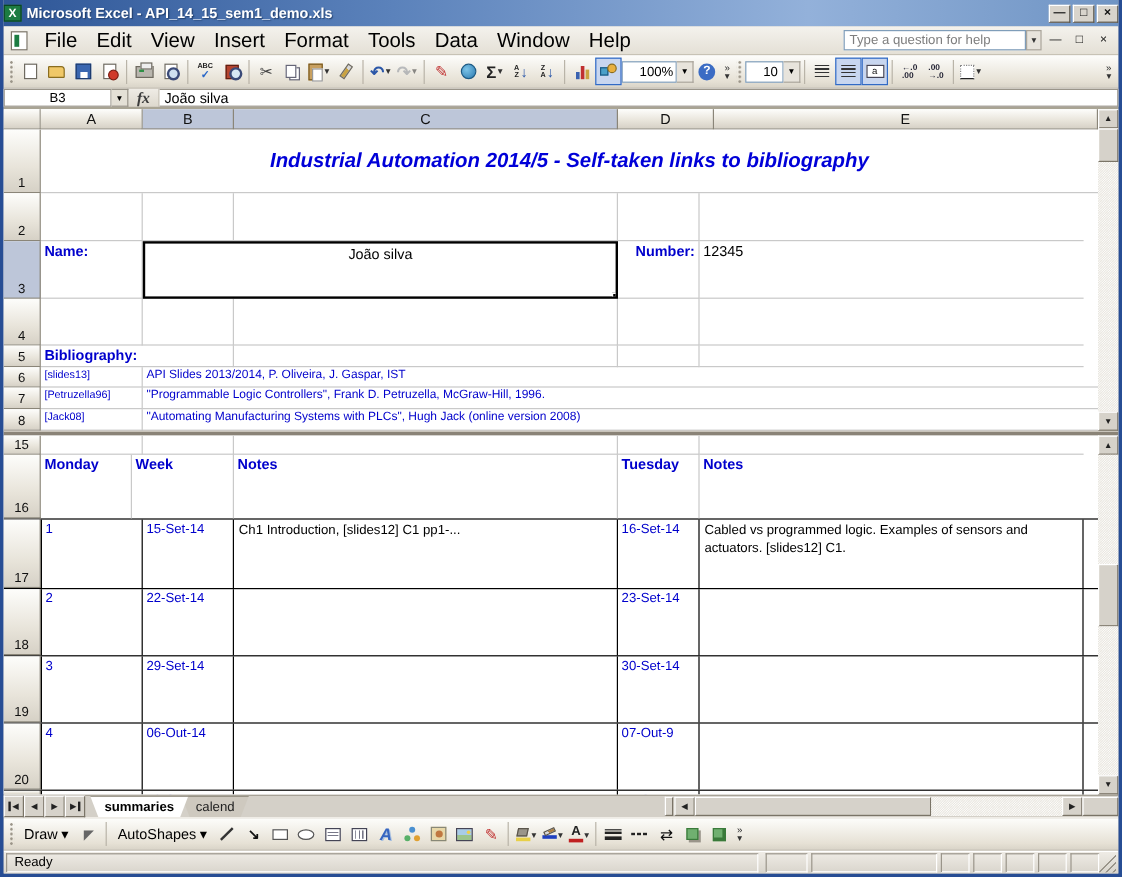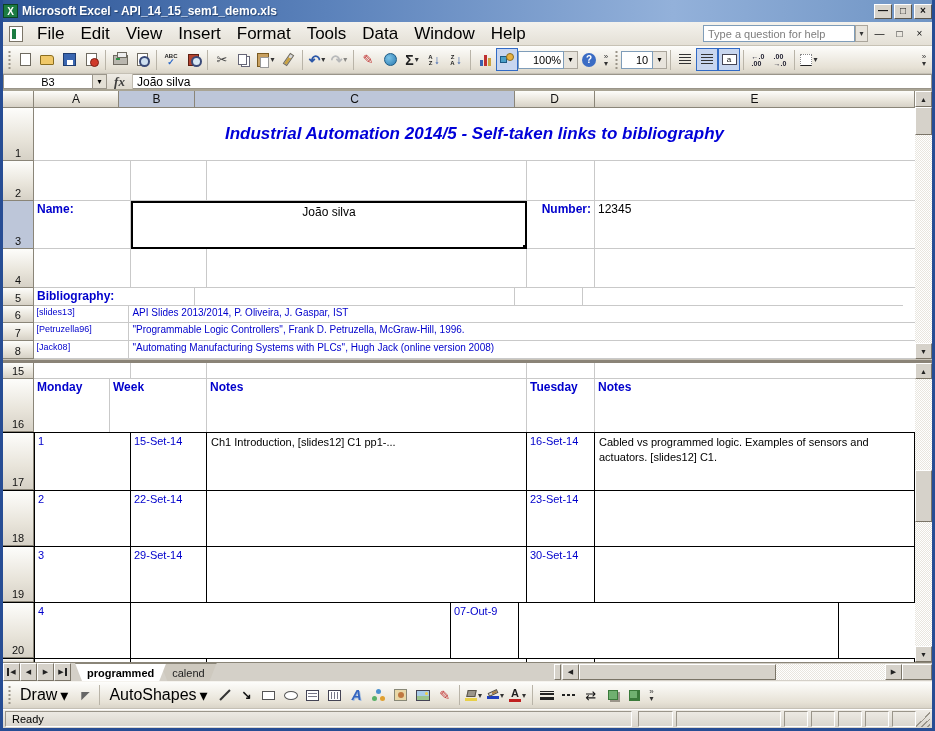--- a/index.html
+++ b/index.html
@@ -92,21 +92,21 @@
   .corner { width:31px; }
   .wA{width:85px}.wB{width:76px}.wC{width:320px}.wD{width:80px}.wE{width:320px}
   .pane { position:absolute; left:0; width:912px; background:#fff; overflow:hidden; }
   .pane-top { top:17px; height:251px; }
   .splitbar { position:absolute; left:0; top:268px; width:929px; height:4px; background:#8a8377; border-top:1px solid #c9c4ba; }
   .pane-bot { top:272px; height:299px; }
   .row { display:flex; }
   .rh { width:31px; background:linear-gradient(#fdfdfb,#e8e4da 60%,#d6d1c6); border-right:1px solid #8a8578; border-bottom:1px solid #8a8578; display:flex; align-items:flex-end; justify-content:center; font-size:11px; color:#111; padding-bottom:1px; }
   .rhsel { background:#bdc6d9; }
   .cell { border-right:1px solid #c9c9c9; border-bottom:1px solid #c9c9c9; font-size:11px; color:#000; padding:1px 3px; overflow:hidden; }
-  .cA{width:97px}.cB{width:76px}.cC{width:320px}.cD{width:68px}.cE{width:320px;border-right:none}
+  .cA{width:85px}.cB{width:76px}.cC{width:320px}.cD{width:68px}.cE{width:320px;border-right:none}
   .cAll{width:881px;border-right:none}.cBC{width:396px}.cBE{width:796px;border-right:none}.cAB{width:161px}
   .r1{height:53px}.r2{height:40px}.r3{height:48px}.r4{height:39px}.r5{height:18px}.r6{height:17px}.r7{height:18px}.r8{height:18px}
   .r15{height:16px}.r16{height:54px}.r17{height:58px}.r18{height:56px}.r19{height:56px}.r20{height:56px}.r21{height:3px}
   .title-cell { display:flex; align-items:center; justify-content:center; }
   .title-text { color:#0000d8; font-weight:bold; font-style:italic; font-size:17px; white-space:nowrap; }
   .lbl { color:#0000cc; font-weight:bold; font-size:12px; white-space:nowrap; }
   .selcell { border:2px solid #000; position:relative; display:flex; justify-content:center; }
   .selcell .nm { font-size:12px; padding-top:1px; }
   .selcell::after { content:""; position:absolute; right:-3px; bottom:-3px; width:4px; height:4px; background:#000; border:1px solid #fff; }
   .num-lbl { text-align:right; }
@@ -137,21 +137,21 @@
   .tab-active { background:#fff; font-weight:bold; border-top:1px solid #8a8578; z-index:2; }
   .tab-inactive { background:#cec9bf; color:#222; border-top:1px solid #8a8578; z-index:1; }
   .tabfill { flex:1; }
   .tabsplit { width:7px; background:#d6d2ca; border:1px solid; border-color:#fff #7a7467 #7a7467 #fff; margin:1px 1px; }
   .hscroll { width:340px; display:flex; align-items:stretch; margin:1px 0; }
   .hthumb { width:197px; }
   .tabcorner { width:30px; background:#d6d2ca; border:1px solid; border-color:#fff #7a7467 #7a7467 #fff; margin:1px 0; }
 
   
   .drawbar { height:28px; display:flex; align-items:center; background:linear-gradient(#fdfdfb,#e6e1d5 80%,#d9d4c8); border-top:1px solid #f5f3ee; border-bottom:1px solid #c5c0b5; padding:0 2px; }
-  .menu-txt { font-size:16px; color:#000; display:flex; align-items:flex-start; gap:3px; padding:3px 6px; }
+  .menu-txt { font-size:12px; color:#000; display:flex; align-items:flex-start; gap:3px; padding:3px 6px; }
   .g-pointer { font-size:11px; color:#666; }
   .i-line { width:14px; height:2px; background:#333; transform:rotate(-45deg); }
   .g-arrse { font-size:12px; color:#111; font-weight:bold; }
   .i-rect { width:13px; height:9px; border:1.5px solid #555; background:#fff; }
   .i-oval { width:14px; height:9px; border:1.5px solid #555; border-radius:50%; background:#fff; }
   .i-textbox { width:13px; height:11px; border:1px solid #445; background:#fff; padding:2px 1px; }
   .i-textbox i { display:block; height:100%; background:repeating-linear-gradient(#778 0 1px,transparent 1px 3px); }
   .i-vtextbox { width:13px; height:11px; border:1px solid #445; background:#fff; padding:1px 2px; }
   .i-vtextbox i { display:block; height:100%; background:repeating-linear-gradient(90deg,#778 0 1px,transparent 1px 3px); }
   .g-wordart { font-size:14px; font-weight:bold; font-style:italic; color:#3565c0; text-shadow:1px 1px 0 #a8c0e0; line-height:1; }
@@ -468,20 +468,21 @@
         <span class="rh">19</span>
         <div class="cell cA tb tb-first wk">3</div>
         <div class="cell cB tb wk">29-Set-14</div>
         <div class="cell cC tb note"></div>
         <div class="cell cD tb wk">30-Set-14</div>
         <div class="cell cE tb note"></div>
       </div>
       <div class="row r20 rowblk">
         <span class="rh">20</span>
         <div class="cell cA tb tb-first wk">4</div>
+        <div class="cell cB tb wk">06-Out-14</div>
         <div class="cell cC tb note"></div>
         <div class="cell cD tb wk">07-Out-9</div>
         <div class="cell cE tb note"></div>
       </div>
       <div class="row r21">
         <span class="rh" style="border-bottom:none"></span>
         <div class="cell cA tb tb-first wk">5</div>
         <div class="cell cB tb wk">13-Out-14</div>
         <div class="cell cC tb note"></div>
         <div class="cell cD tb wk">14-Out-14</div>
@@ -514,21 +515,21 @@
       </span>
     <span class="navbtn">
         <span>◀</span>
       </span>
     <span class="navbtn">
         <span>▶</span>
       </span>
     <span class="navbtn">
         <span class="bar2">▶</span>
       </span>
-    <span class="tab tab-active" style="margin-left:4px">programmed</span>
+    <span class="tab tab-active" style="margin-left:4px">summaries</span>
     <span class="tab tab-inactive">calend</span>
     <span class="tabfill"></span>
     <span class="tabsplit"></span>
     <span class="hscroll">
       <span class="sbtn" style="height:auto">◀</span>
       <span class="thumb hthumb"></span>
       <span class="track"></span>
       <span class="sbtn" style="height:auto">▶</span>
     </span>
     <span class="tabcorner"></span>

